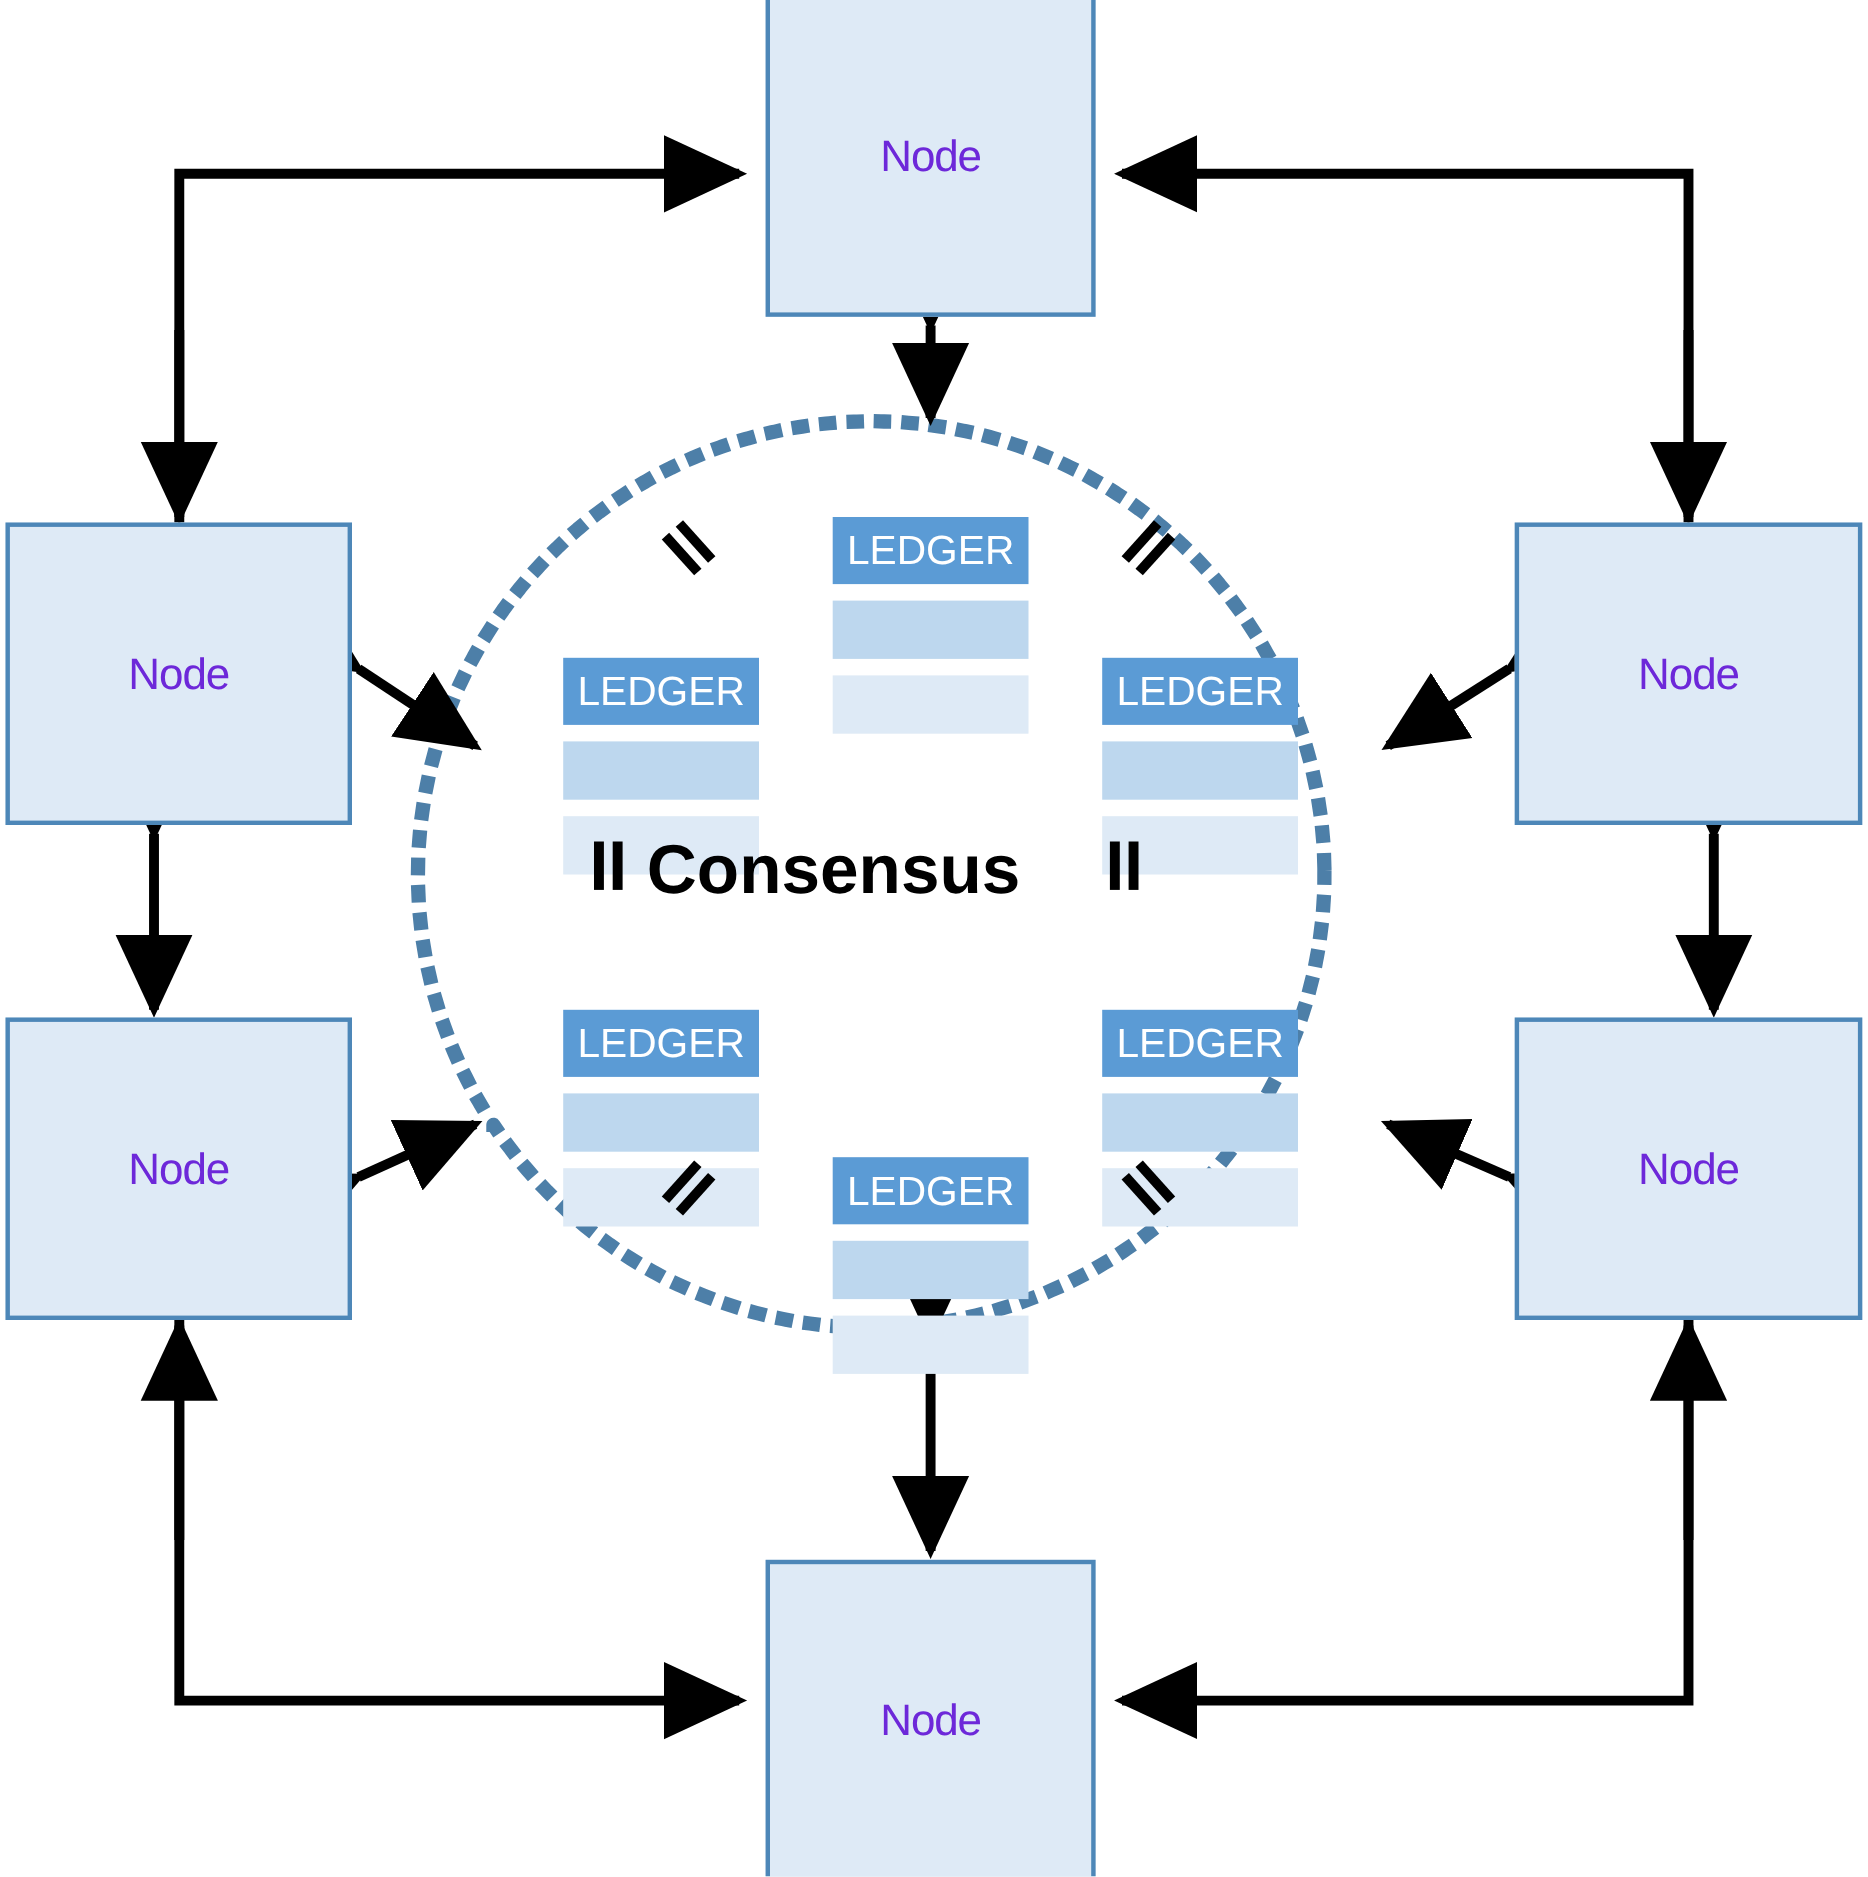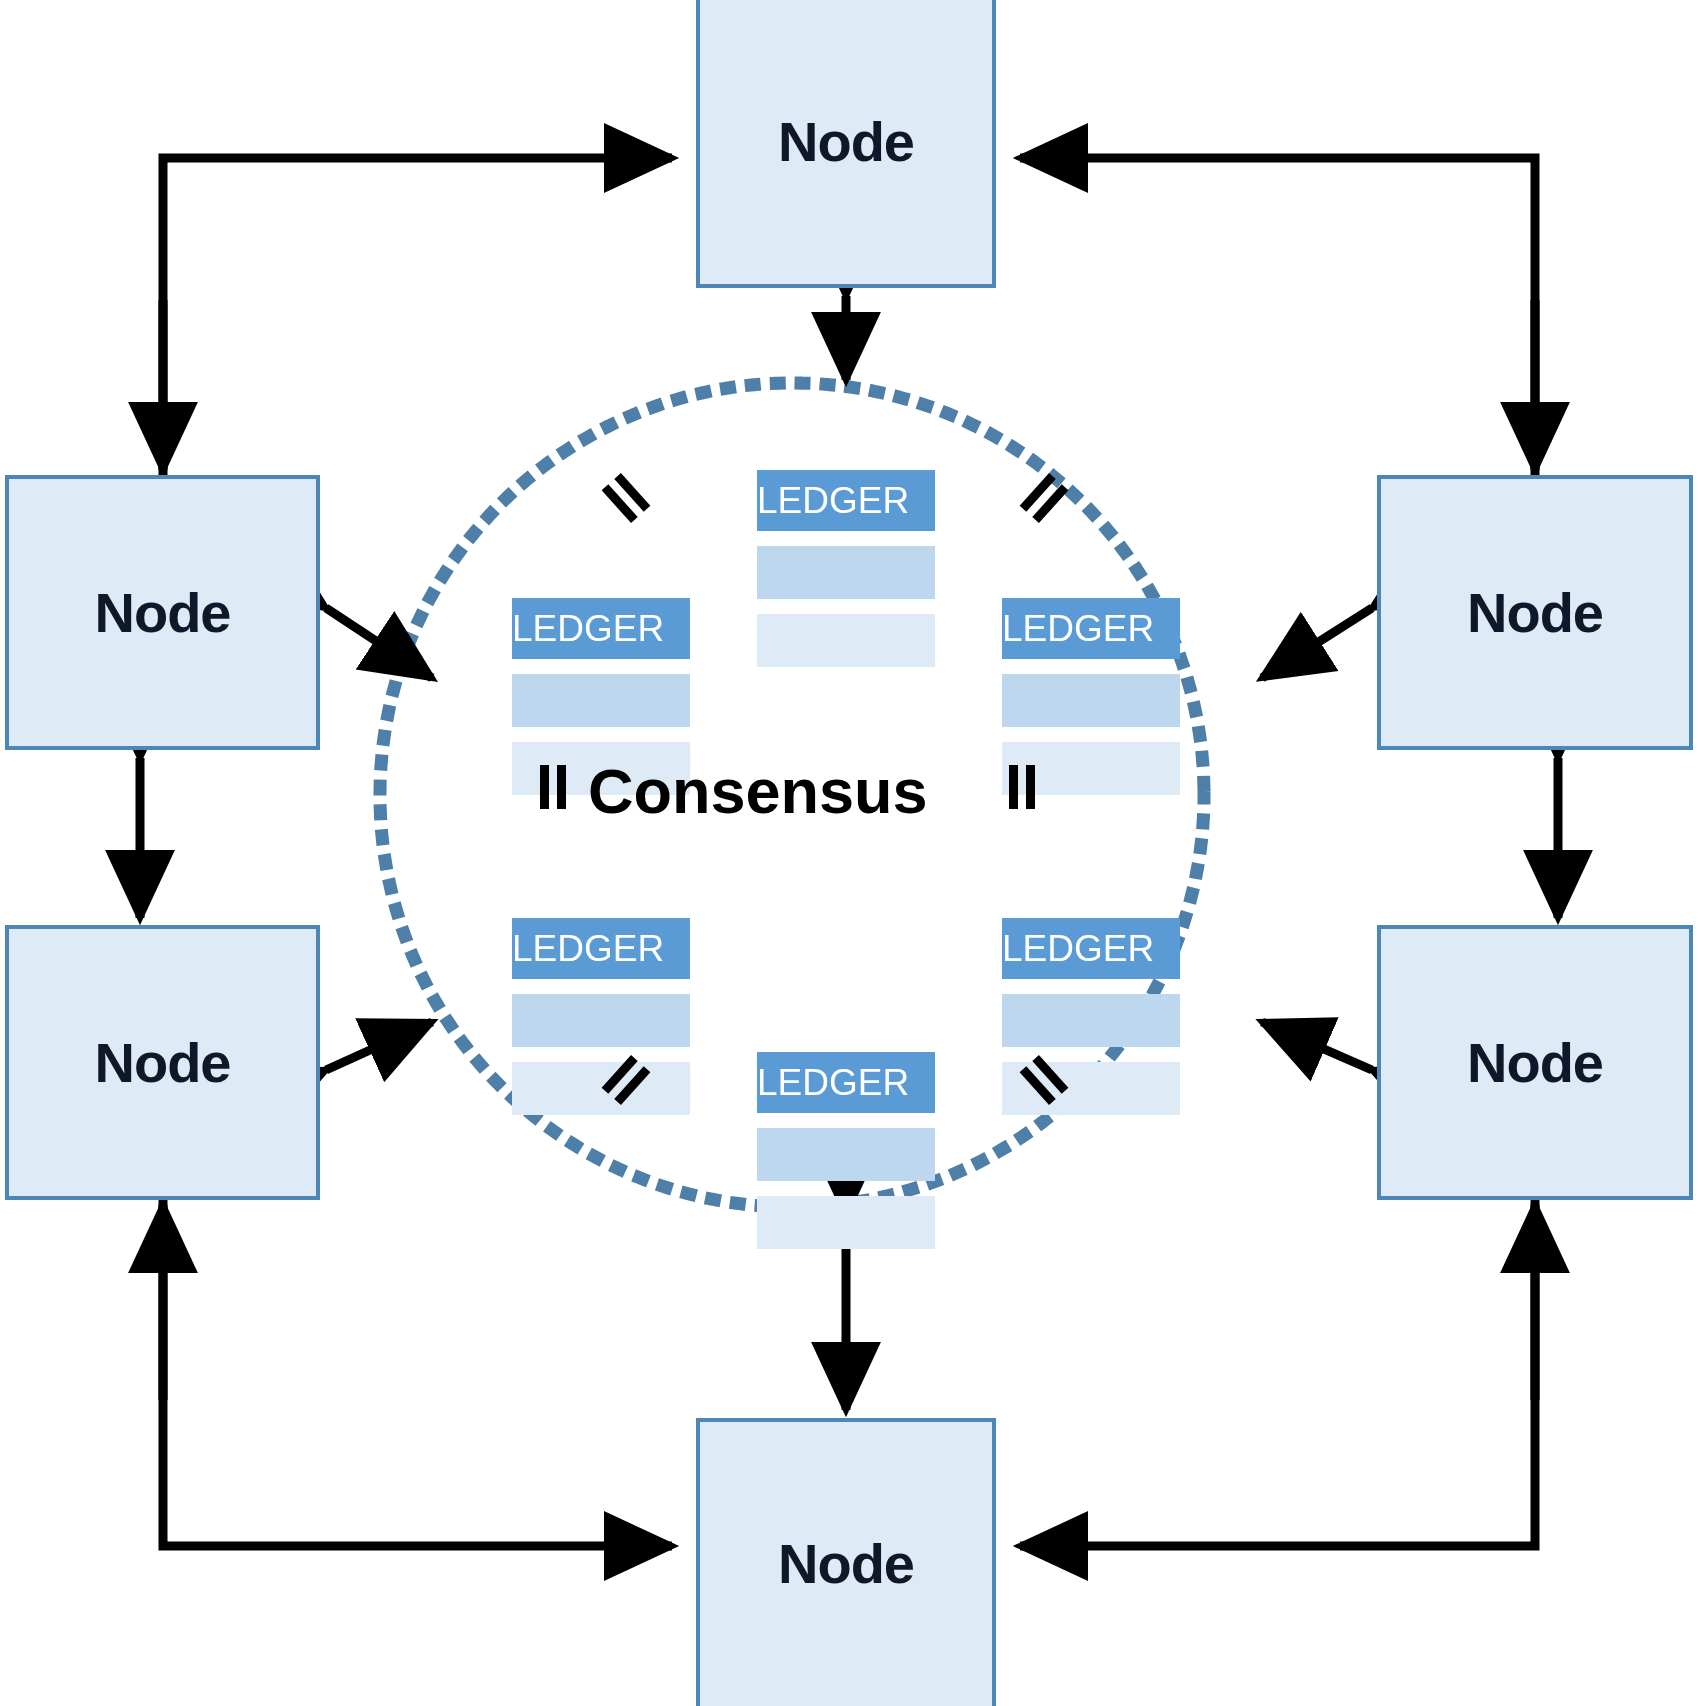--- a/index.html
+++ b/index.html
@@ -29,38 +29,38 @@
     position: absolute;
     background: #DEEAF6;
     border: 4px solid #4D87B8;
     box-sizing: border-box;
     display: flex;
     align-items: center;
     justify-content: center;
   }
   .node-label {
     font-family: "Liberation Sans", sans-serif;
-    font-weight: bold;
-    font-size: 56px;
-    color: #0f172a;
+    font-weight: normal;
+    font-size: 40px;
+    color: #6d28d9;
     letter-spacing: -1px;
     line-height: 1;
   }
   .ledger {
     position: absolute;
     width: 178px;
   }
   .ledger-head {
     background: #5B9BD5;
     color: #ffffff;
     font-family: "Liberation Sans", sans-serif;
     font-size: 37px;
     line-height: 61px;
     height: 61px;
-    text-align: left;
+    text-align: center;
     letter-spacing: 0px;
     white-space: nowrap;
   }
   .ledger-bar-1 {
     background: #BDD7EE;
     height: 53px;
     margin-top: 15px;
   }
   .ledger-bar-2 {
     background: #DEEAF6;

